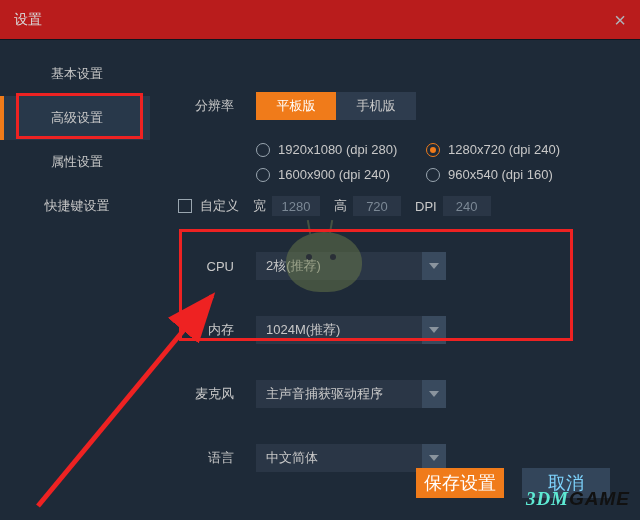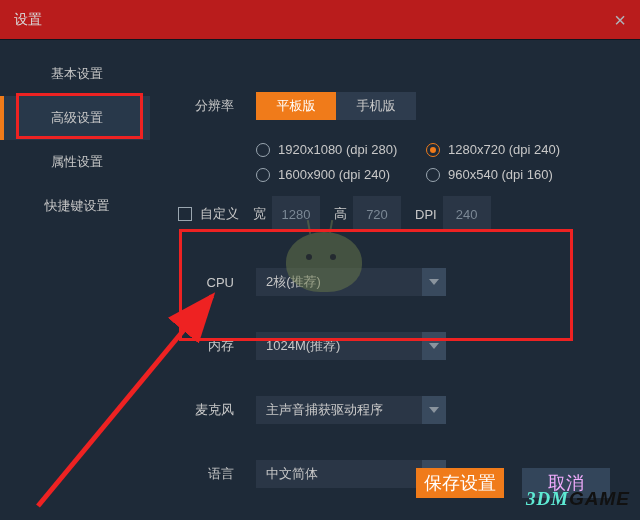--- a/index.html
+++ b/index.html
@@ -54,21 +54,21 @@
 .radio.sel .dot { border-color: #f07b1a; }
 .radio.sel .dot::after {
   content: ""; width: 6px; height: 6px; border-radius: 50%; background: #f07b1a;
 }
 .custom-row { display: flex; align-items: center; margin-top: 14px; margin-bottom: 22px; }
 .chk {
   width: 14px; height: 14px; border: 1.5px solid #9aa6b0; margin-right: 8px;
   display: inline-block; cursor: pointer;
 }
 .num-input {
-  width: 48px; height: 36px; background: #2a3646; border: none;
+  width: 48px; height: 20px; background: #2a3646; border: none;
   color: #7b8895; text-align: center; font-size: 13px; margin: 0 14px 0 6px;
 }
 .num-input::placeholder { color: #7b8895; }
 .custom-label { margin-right: 14px; }
 .dim-lbl { color: #c8c8c8; font-size: 13px; }
 .select {
   flex: 1; max-width: 190px; height: 28px; background: #2a3646;
   display: flex; align-items: center; padding: 0 10px; color: #c8c8c8;
   position: relative; cursor: pointer;
 }
@@ -81,21 +81,21 @@
   border-top: 6px solid #8a949e;
 }
 .footer {
   position: absolute; bottom: 22px; right: 30px; display: flex; gap: 18px;
 }
 .btn {
   width: 88px; height: 30px; display: flex; align-items: center; justify-content: center;
   cursor: pointer; font-size: 18px;
 }
 .btn.primary { background: #f07b1a; color: #fff; }
-.btn.secondary { background: #33455a; color: #f0abfc; }
+.btn.secondary { background: #33455a; color: #7dd3fc; }
 .mascot {
   position: absolute; left: 280px; top: 220px; width: 90px; height: 80px;
   opacity: 0.5; pointer-events: none;
 }
 .mascot .head {
   width: 76px; height: 60px; background: #6b7a4a; border-radius: 50% 50% 45% 45%;
   position: absolute; top: 12px; left: 6px;
 }
 .mascot .eye { width: 6px; height: 6px; background: #2a2a2a; border-radius: 50%; position: absolute; top: 34px; }
 .mascot .eye.l { left: 26px; } .mascot .eye.r { left: 50px; }

